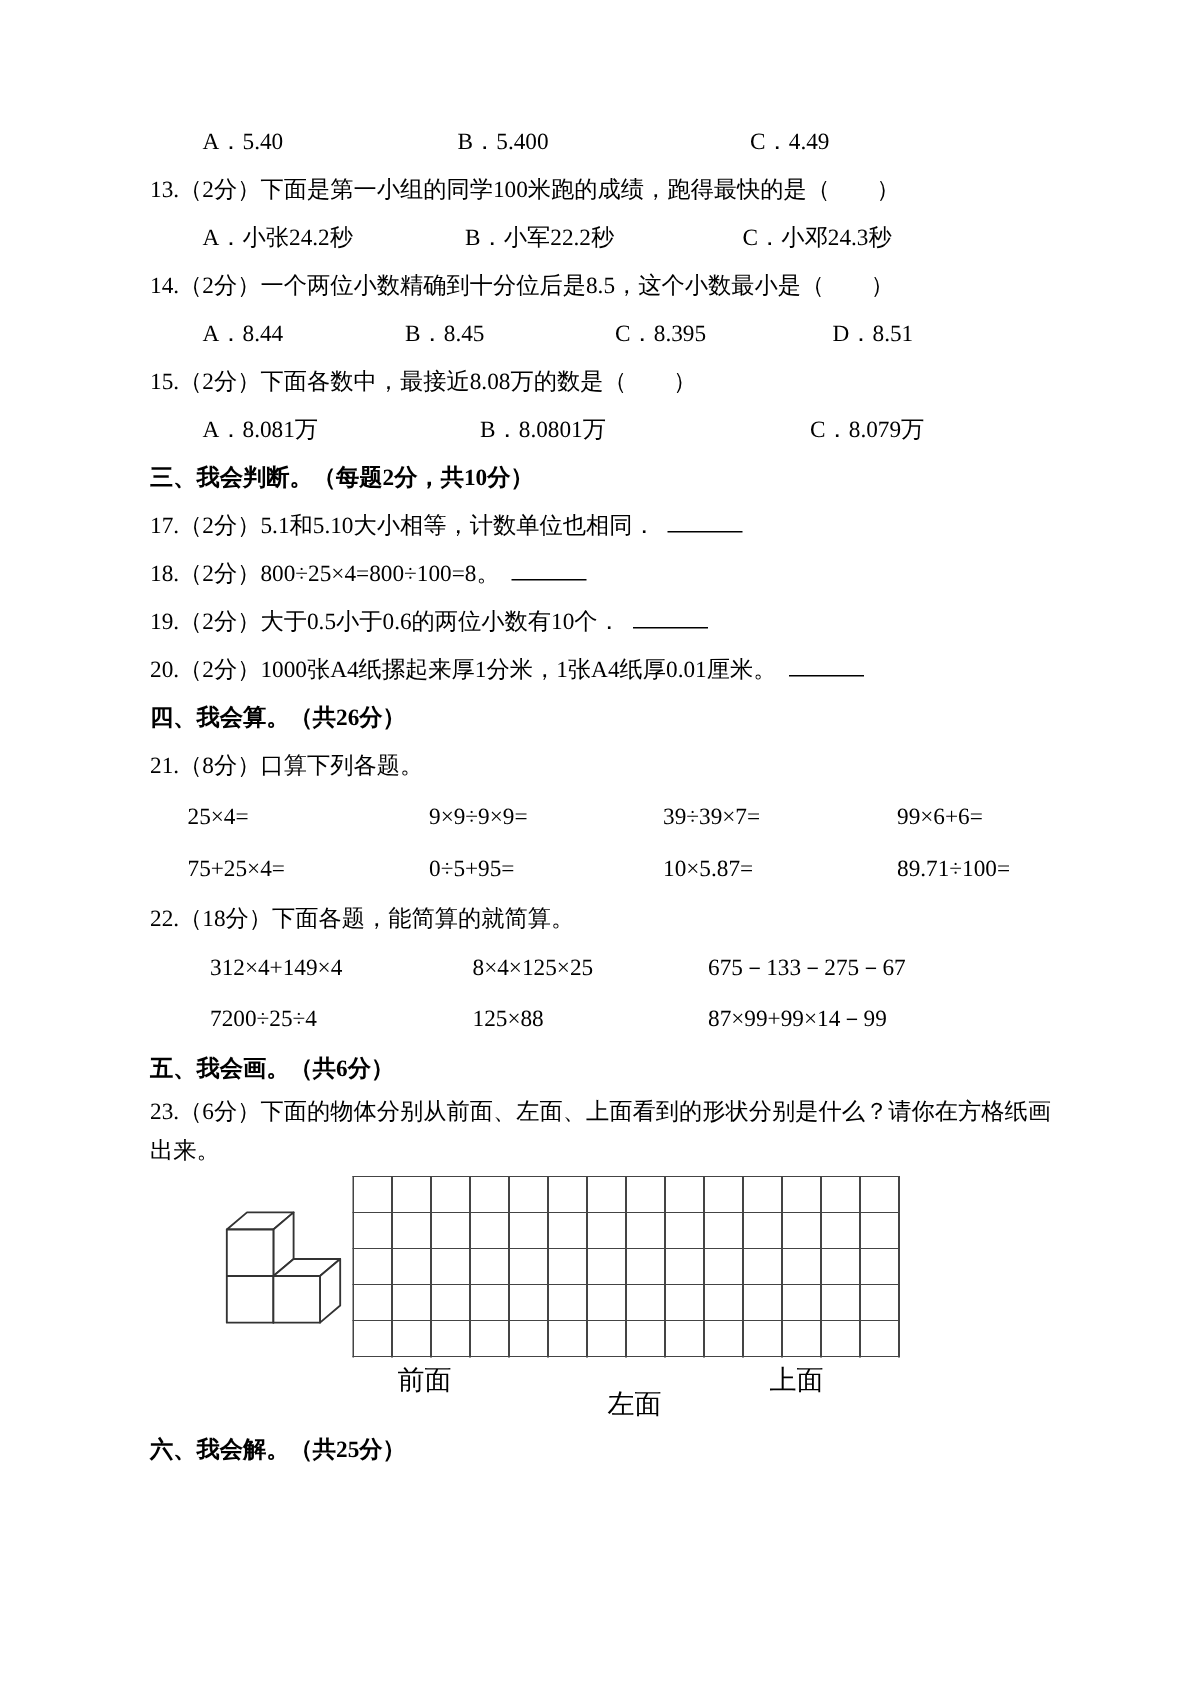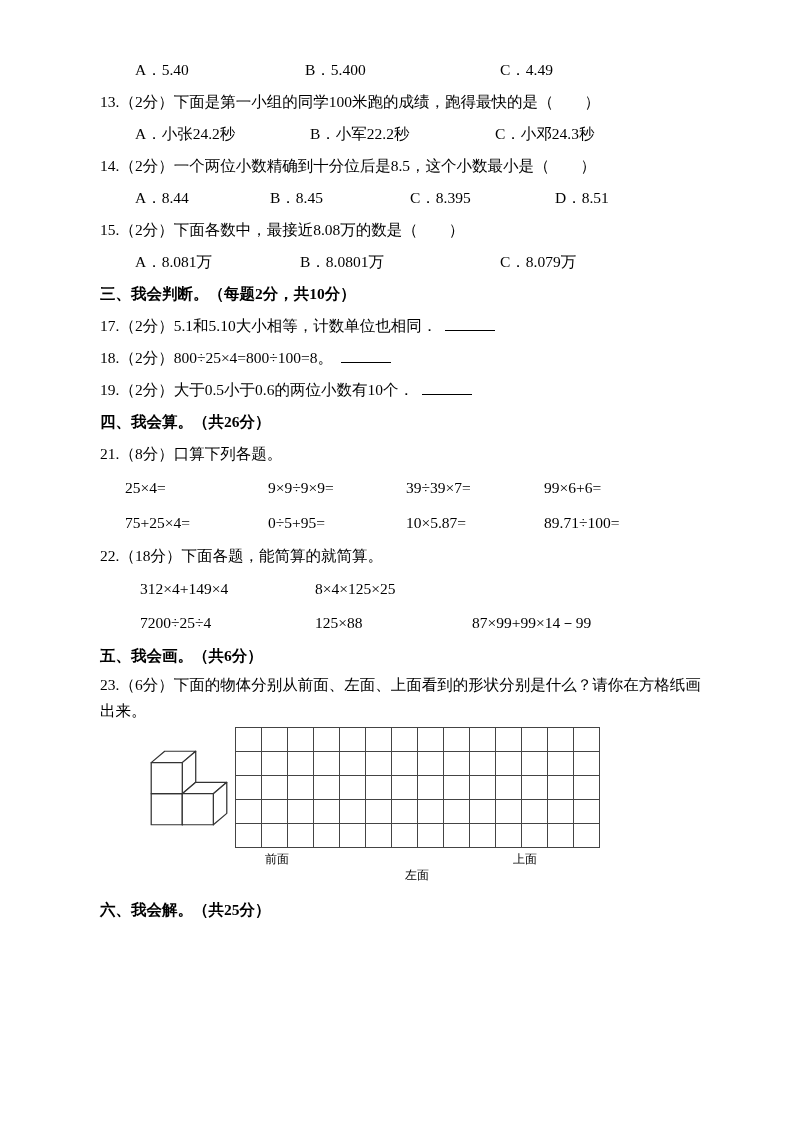--- a/index.html
+++ b/index.html
@@ -5,52 +5,52 @@
   * { box-sizing: border-box; }
   html, body { margin: 0; padding: 0; background: #ffffff; }
   .page {
     position: relative;
     width: 794px;
     height: 1123px;
     background: #ffffff;
     color: #000000;
     font-family: "Liberation Serif", "DejaVu Serif", serif;
     font-size: 15.5px;
-    padding: 54px 90px 0 100px;
+    padding: 79px 90px 0 100px;
     overflow: hidden;
   }
   .line { line-height: 32px; white-space: nowrap; }
   .section { font-weight: bold; }
   .opt-row { display: grid; margin-left: 35px; }
   .cols-q12 { grid-template-columns: 170px 195px 1fr; }
   .cols-q13 { grid-template-columns: 175px 185px 1fr; }
   .cols-q14 { grid-template-columns: 135px 140px 145px 1fr; }
-  .cols-q15 { grid-template-columns: 165px 200px 1fr; }
-  .calc-row { display: grid; grid-template-columns: 143px 138px 138px 1fr; margin-left: 25px; line-height: 35px; }
+  .cols-q15 { grid-template-columns: 165px 200px 1fr; gap: 20px; }
+  .calc-row { display: grid; grid-template-columns: 143px 138px 138px 1fr; margin-left: 25px; line-height: 35px; gap: 18px; }
   .simp-row { display: grid; grid-template-columns: 175px 157px 1fr; margin-left: 40px; line-height: 34px; }
   .blank {
     display: inline-block;
     width: 50px;
     height: 15px;
     border-bottom: 1px solid #000;
     margin-left: 8px;
     vertical-align: baseline;
   }
   .q23 { line-height: 26px; white-space: normal; width: 612px; }
   .figure-row { display: flex; align-items: center; margin-top: 3px; }
   .cube-svg { margin-left: 45px; flex: 0 0 auto; }
   .view-grid {
     margin-left: 2px;
     width: 365px;
     height: 121px;
     background-image:
       repeating-linear-gradient(90deg, #444 0 1px, transparent 1px 26px),
       repeating-linear-gradient(180deg, #444 0 1px, transparent 1px 24px);
   }
-  .labels-row { position: relative; margin-left: 137px; width: 365px; height: 26px; font-size: 12px; }
+  .labels-row { position: relative; margin-left: 137px; width: 365px; height: 26px; font-size: 18px; }
   .labels-row span { position: absolute; top: 3px; }
   .lbl-front { left: 28px; }
   .lbl-left { left: 168px; margin-top: 16px; }
   .lbl-top { left: 276px; }
   .sec6 { margin-top: 20px; }
 </style>
 </head>
 <body>
 
 <div class="page">
@@ -87,20 +87,23 @@
 
   <div class="line">
     <span>17.（2分）5.1和5.10大小相等，计数单位也相同．</span><span class="blank"></span>
   </div>
   <div class="line">
     <span>18.（2分）800÷25×4=800÷100=8。</span><span class="blank"></span>
   </div>
   <div class="line">
     <span>19.（2分）大于0.5小于0.6的两位小数有10个．</span><span class="blank"></span>
   </div>
+  <div class="line">
+    <span>20.（2分）1000张A4纸摞起来厚1分米，1张A4纸厚0.01厘米。</span><span class="blank"></span>
+  </div>
 
   <div class="line section">四、我会算。（共26分）</div>
 
   <div class="line">21.（8分）口算下列各题。</div>
   <div class="line calc-row">
     <span>25×4=</span>
     <span>9×9÷9×9=</span>
     <span>39÷39×7=</span>
     <span>99×6+6=</span>
   </div>
@@ -108,20 +111,21 @@
     <span>75+25×4=</span>
     <span>0÷5+95=</span>
     <span>10×5.87=</span>
     <span>89.71÷100=</span>
   </div>
 
   <div class="line">22.（18分）下面各题，能简算的就简算。</div>
   <div class="line simp-row">
     <span>312×4+149×4</span>
     <span>8×4×125×25</span>
+    <span>675－133－275－67</span>
   </div>
   <div class="line simp-row">
     <span>7200÷25÷4</span>
     <span>125×88</span>
     <span>87×99+99×14－99</span>
   </div>
 
   <div class="line section">五、我会画。（共6分）</div>
 
   <div class="line q23">23.（6分）下面的物体分别从前面、左面、上面看到的形状分别是什么？请你在方格纸画出来。</div>

